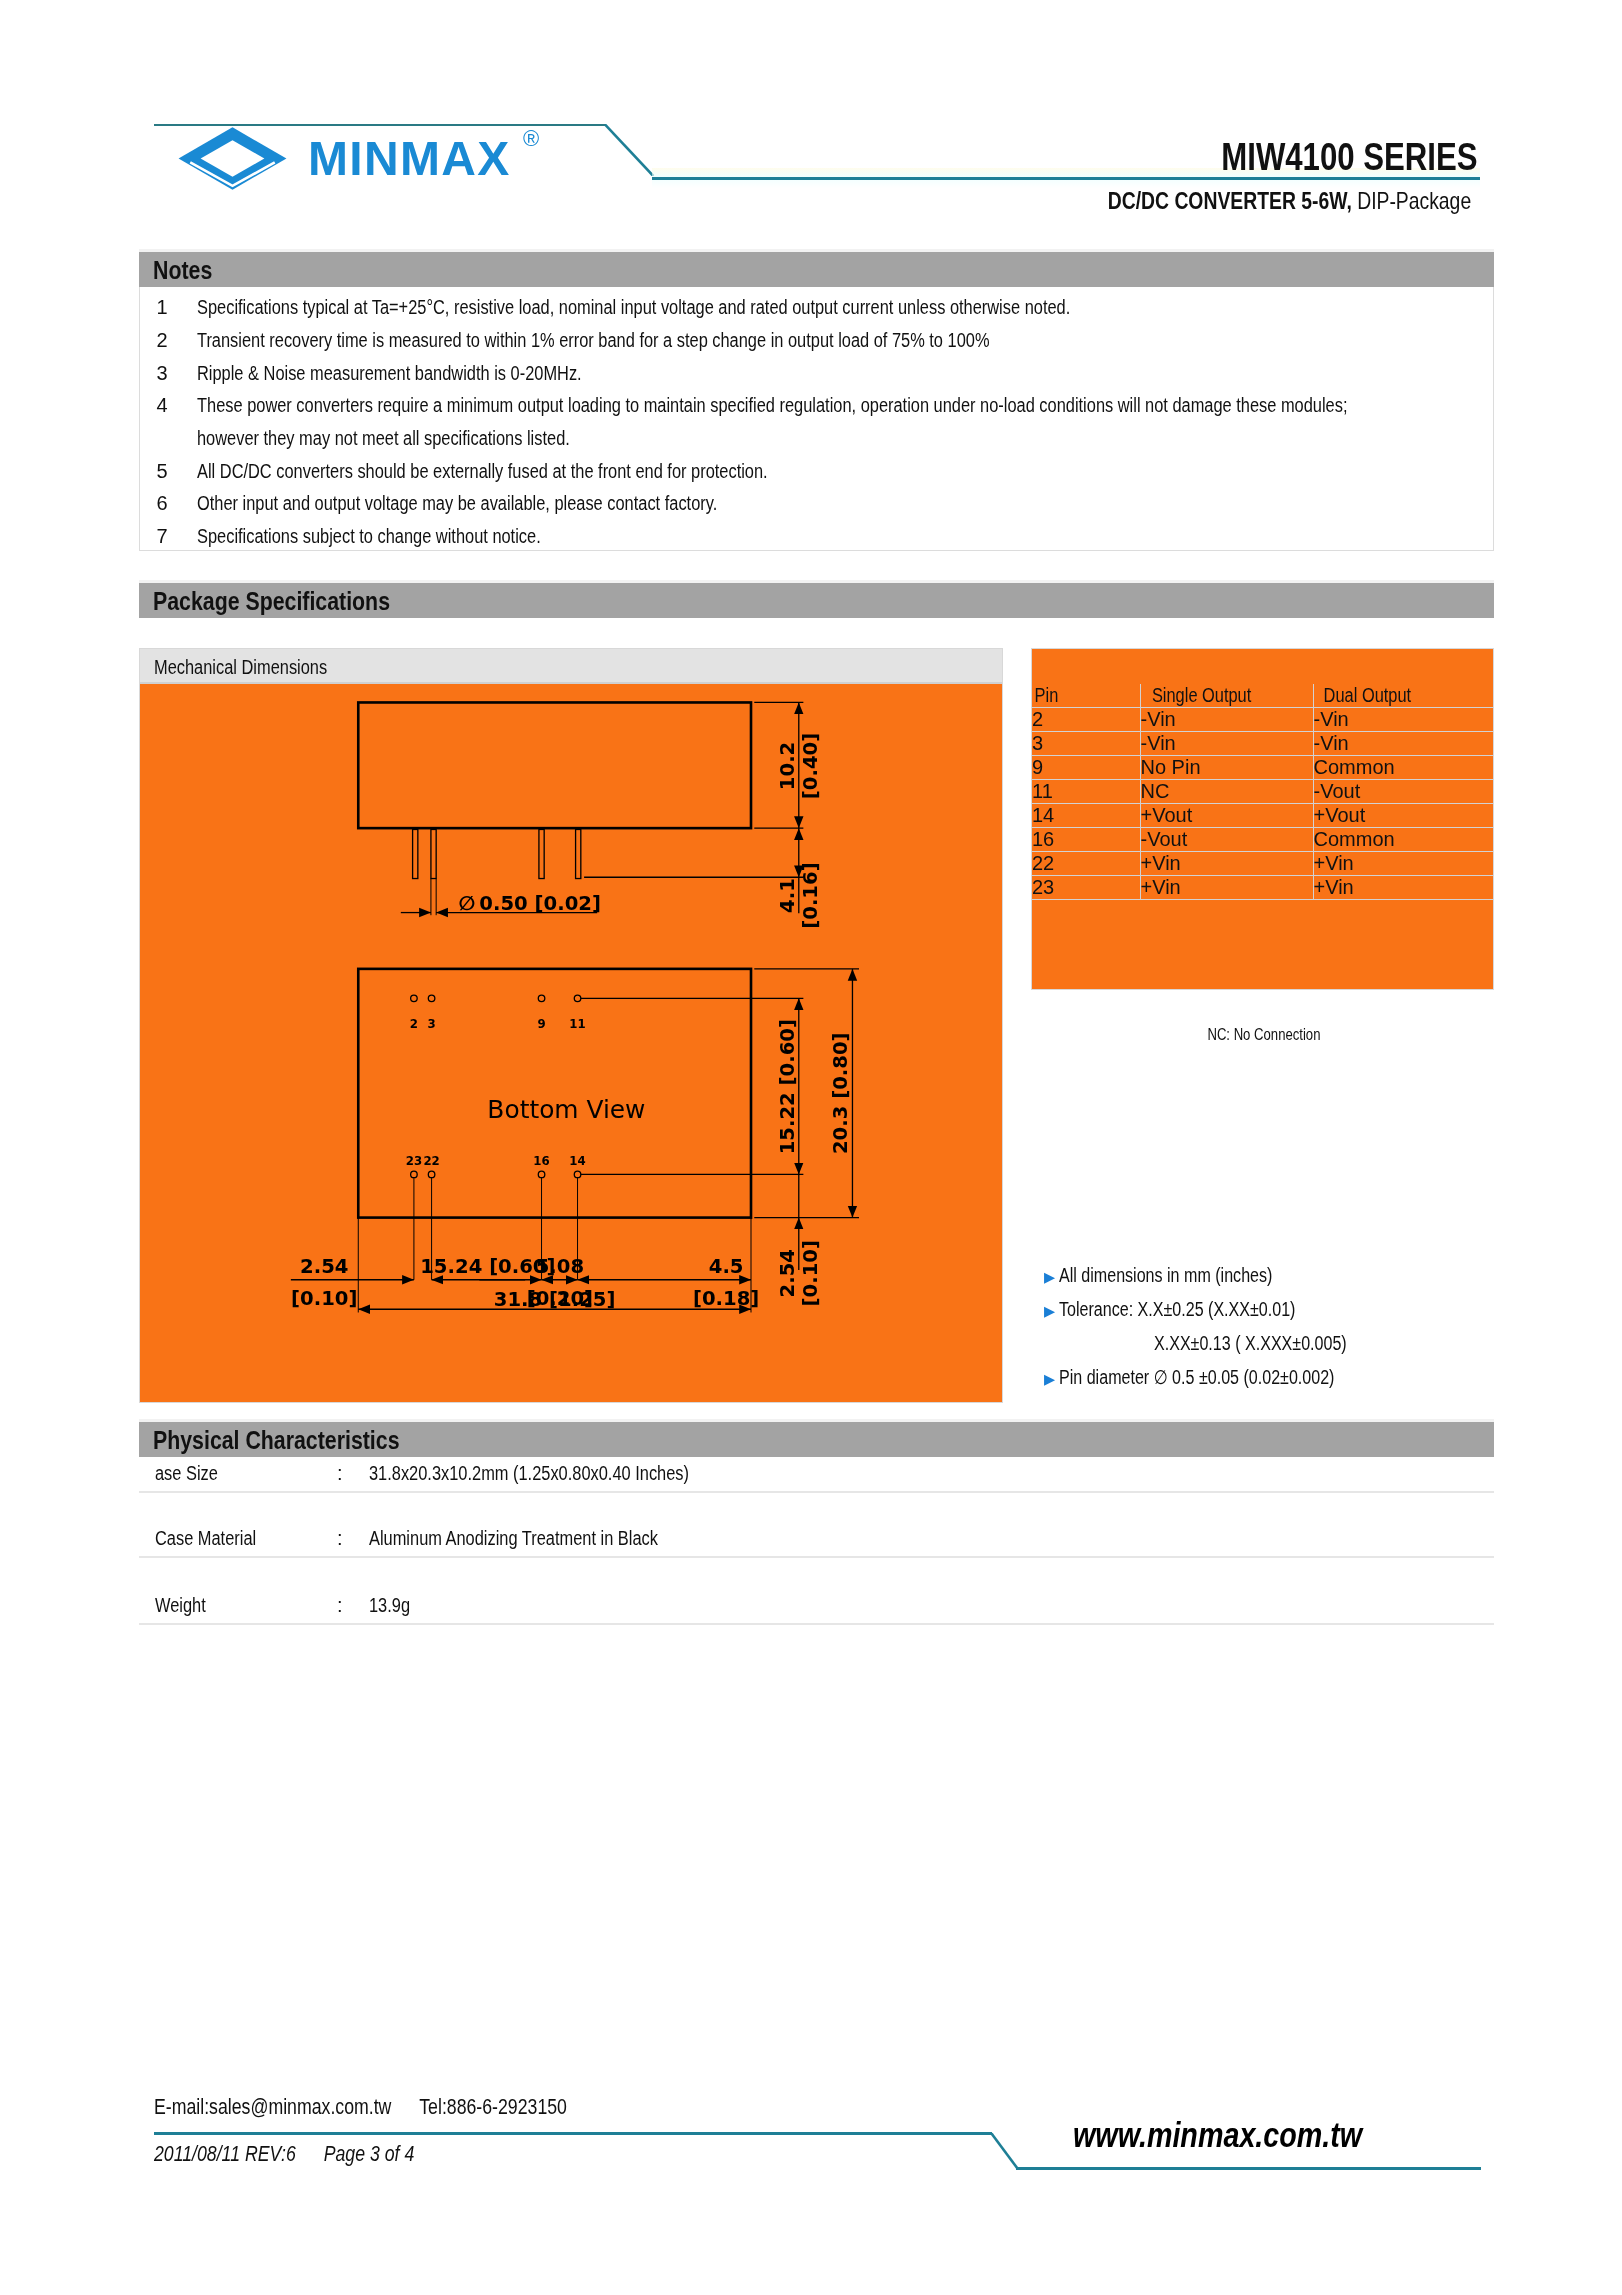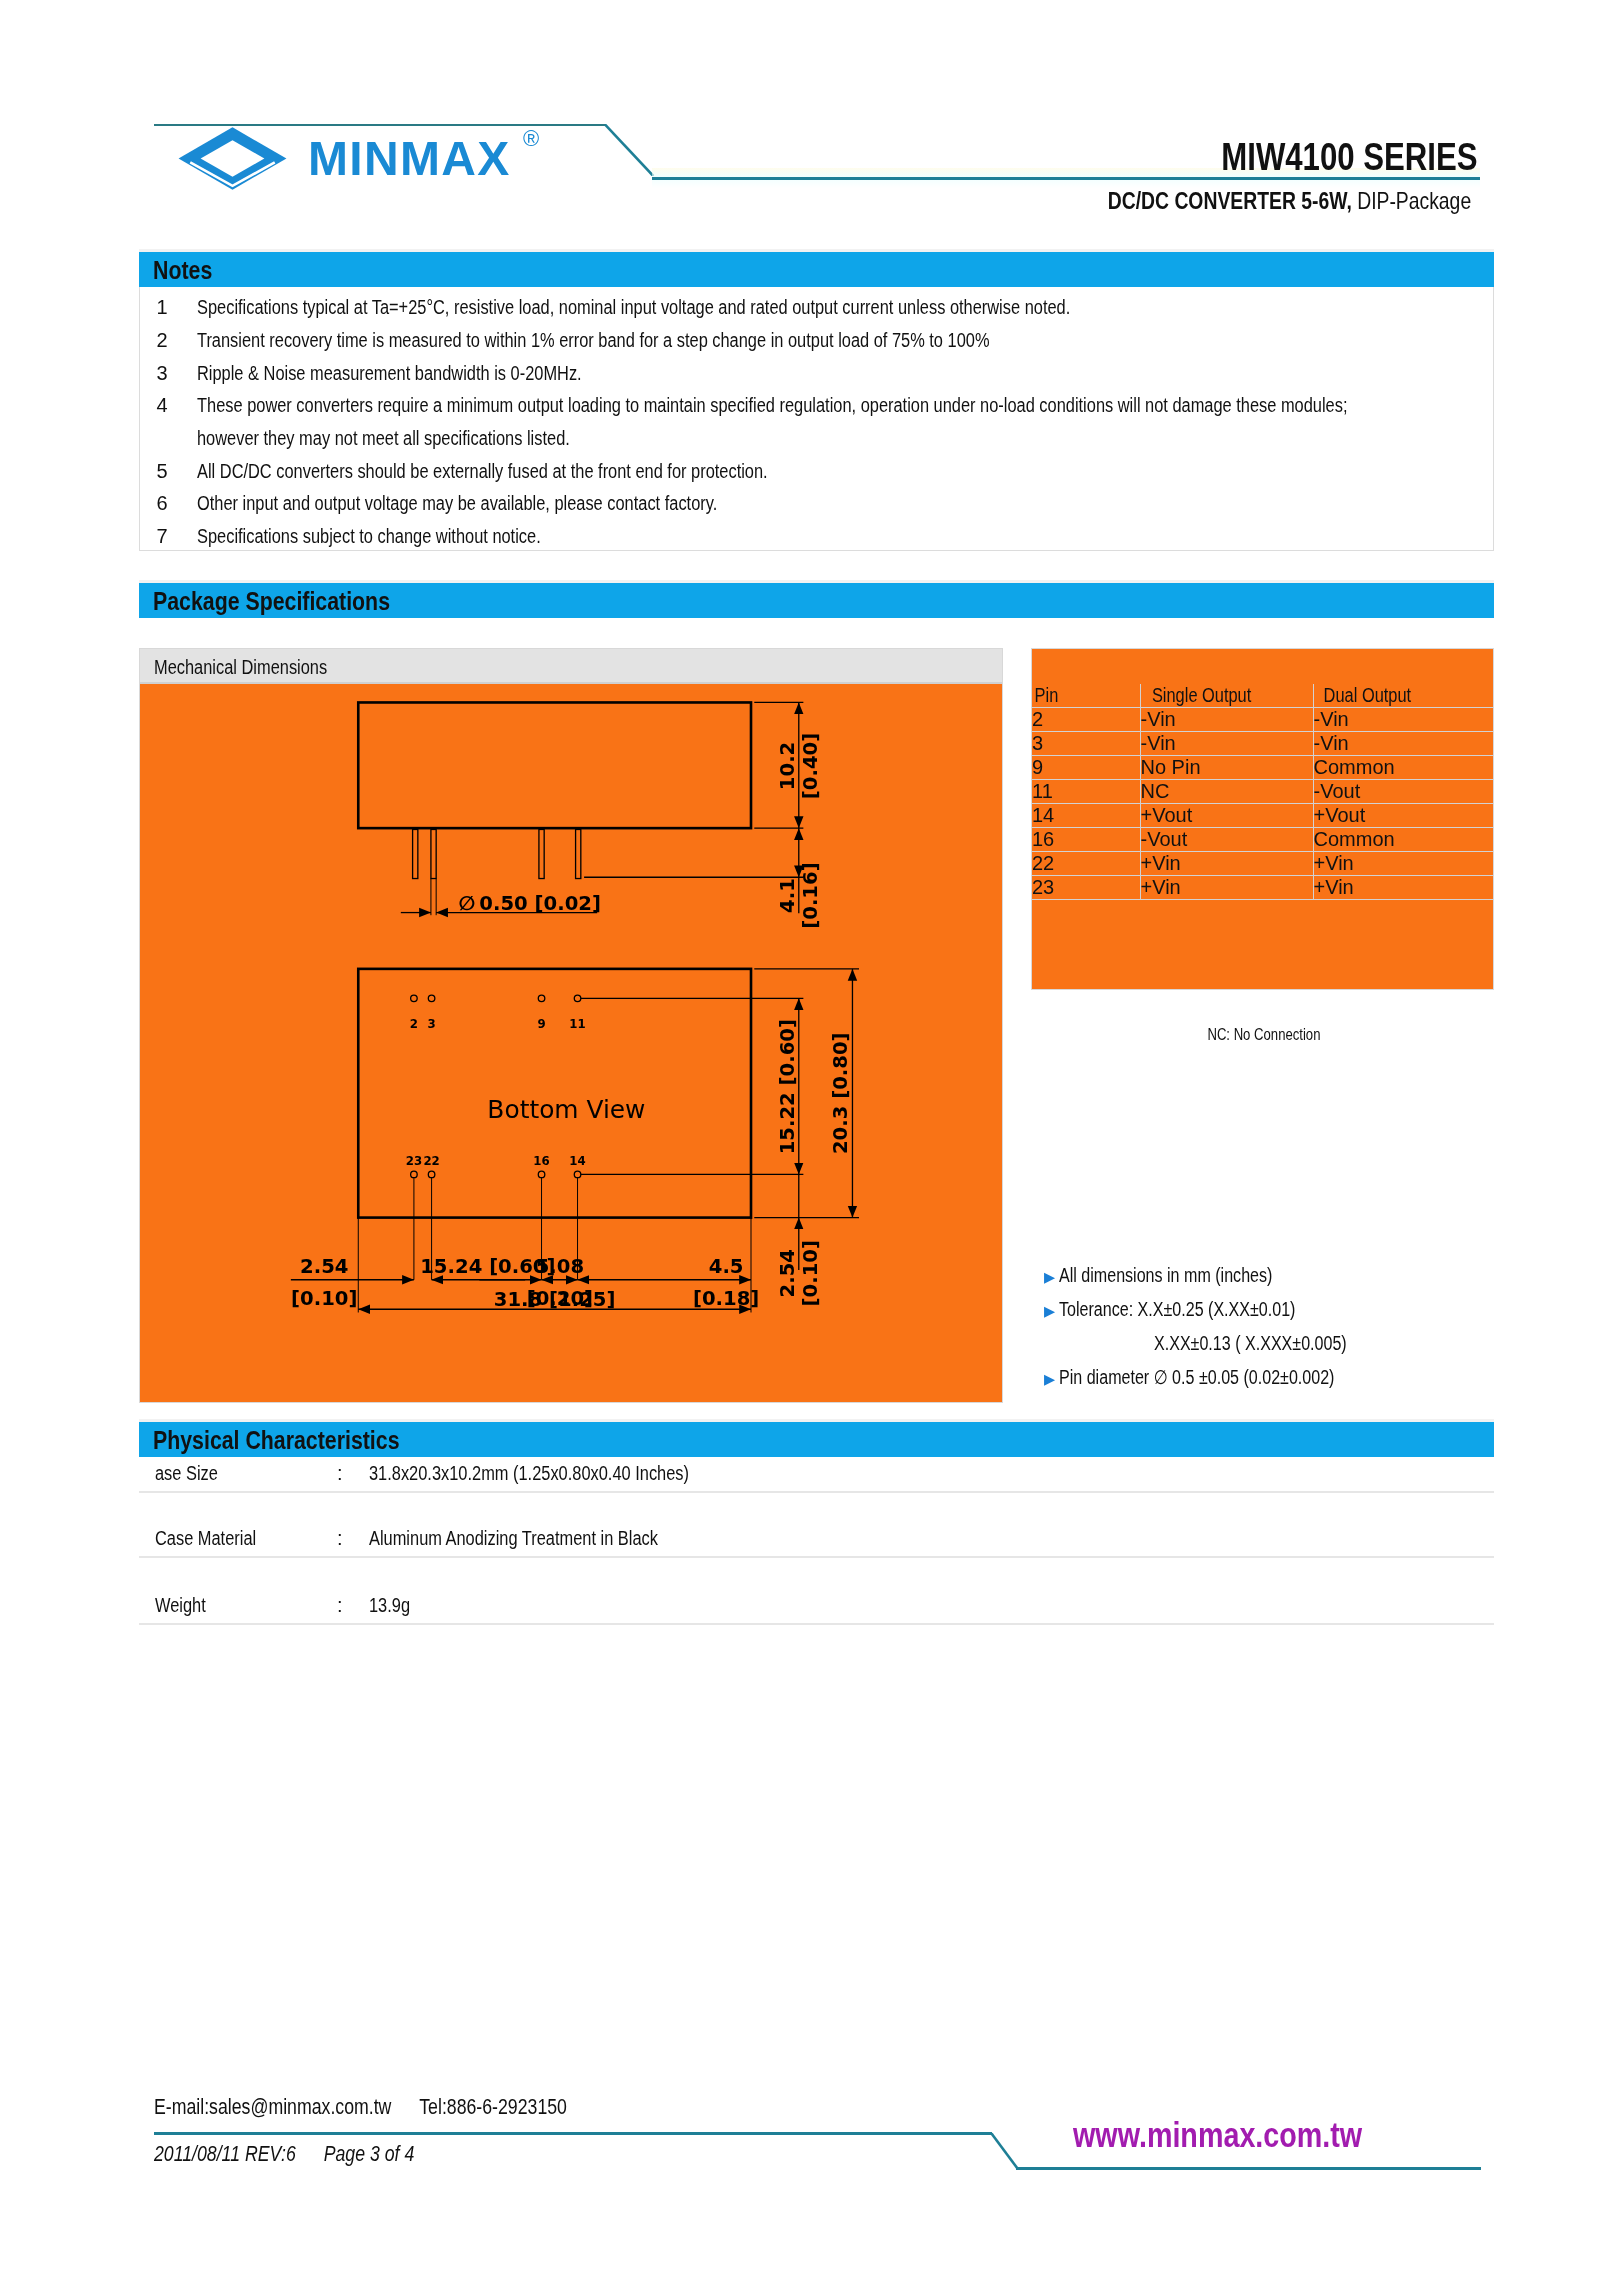--- a/index.html
+++ b/index.html
@@ -14,21 +14,21 @@
   .hdr-line-bot { left:652px; top:177px; width:828px; height:3.3px; background:#1e7f96; }
   .hdr-band { left:652px; top:168px; width:828px; height:19.6px; background:linear-gradient(#fffbe0, #e6ffff 45%, #ffffff 100%); opacity:.6; }
   .logo-mark { left:177px; top:126px; width:111px; height:65px; }
   .logo-text { left:308px; top:131px; font-size:48px; font-weight:bold; color:#1a8ad4; letter-spacing:1.3px; }
   .logo-reg { left:523px; top:126px; font-size:22px; color:#1a8ad4; }
   .series-title { right:144px; top:136px; font-size:38px; font-weight:bold; }
   .subtitle { right:151px; top:188px; font-size:23.6px; }
   .subtitle b { font-weight:bold; }
 
   
-  .sec-head { left:139px; width:1355px; height:35px; background:#0ea5e9; border-top:3.9px solid #f2f2f2; }
+  .sec-head { left:139px; width:1355px; height:35px; background:#a3a3a3; border-top:3.9px solid #f2f2f2; }
   .sec-head span { position:absolute; left:14.4px; top:2.6px; font-size:26px; font-weight:bold; }
 
   
   .notes-box { left:139px; top:251px; width:1353px; height:300px; border:1.3px solid #dcdcdc; border-top:none; }
   .note-row { position:absolute; left:16.4px; font-size:20px; }
   .note-num { position:absolute; left:0; }
   .note-txt { position:absolute; left:41px; white-space:nowrap; }
 
   
   .panel { border:1.3px solid #d8d8d8; background:#f97316; }
@@ -49,21 +49,21 @@
   .phys-row { left:139px; width:1355px; height:33px; border-bottom:2.6px solid #e6e6e6; font-size:20px; }
   .phys-row .lbl { position:absolute; left:16.4px; top:3.9px; }
   .phys-row .colon { position:absolute; left:198px; top:3.9px; }
   .phys-row .val { position:absolute; left:230px; top:3.9px; }
 
   
   .ft-line-1 { left:154px; top:2132px; width:838px; height:3.3px; background:#1e7f96; }
   .ft-slant { left:985px; top:2132px; width:39px; height:38px; }
   .ft-line-2 { left:1016px; top:2167px; width:465px; height:3.3px; background:#1e7f96; }
   .ft-text { font-size:21.6px; white-space:nowrap; }
-  .ft-url { left:1073px; top:2115px; font-size:35px; font-weight:bold; color:#a21caf; }
+  .ft-url { left:1073px; top:2115px; font-size:35px; font-weight:bold; font-style:italic; color:#000000; }
 </style>
 </head>
 <body>
 
 <div class="abs hdr-line-top"></div>
 <svg class="abs hdr-slant" viewBox="0 0 90 80">
   <line x1="6" y1="1" x2="80" y2="80" stroke="#1e7f96" stroke-width="4"></line>
 </svg>
 <div class="abs hdr-band"></div>
 <div class="abs hdr-line-bot"></div>

